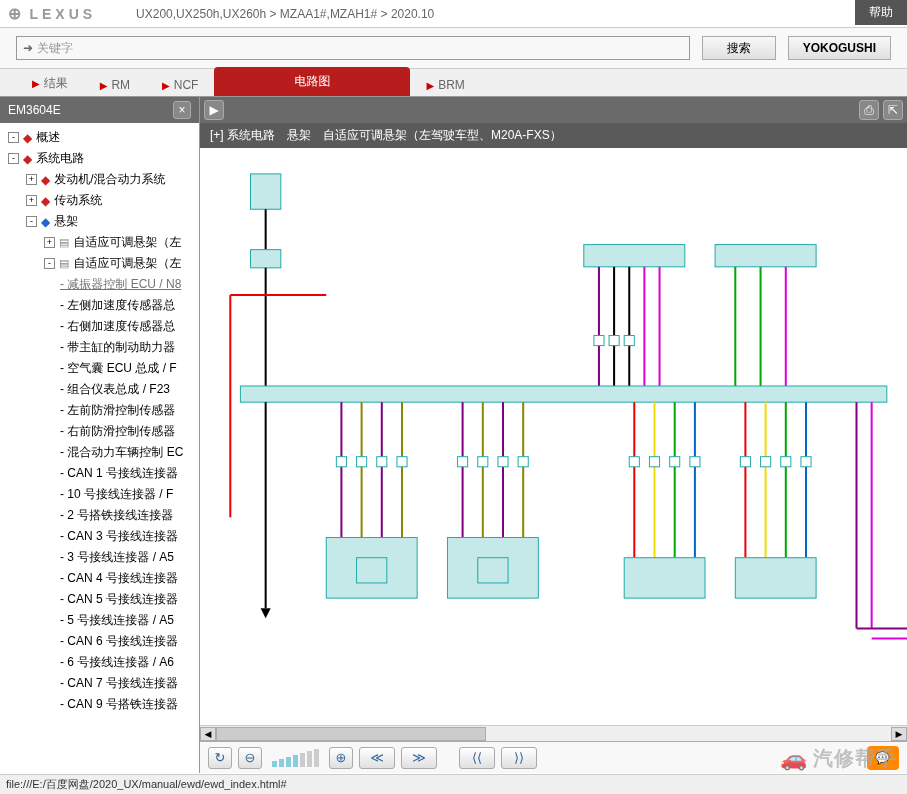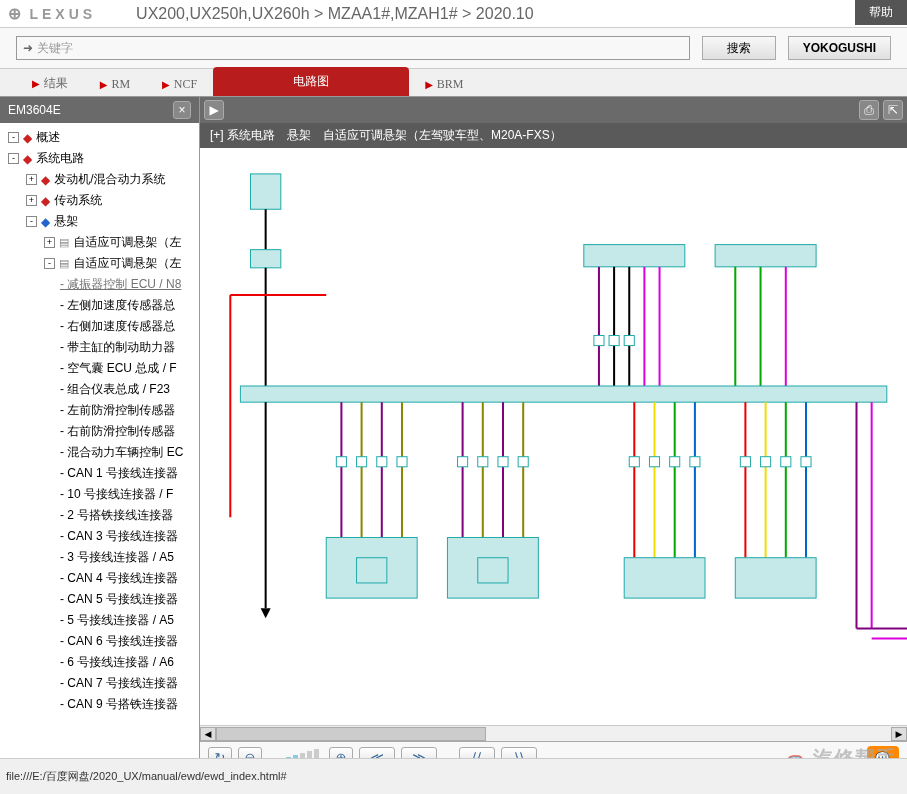--- a/index.html
+++ b/index.html
@@ -2,32 +2,32 @@
 <html><head>
 <meta charset="utf-8">
 <style>
 * { box-sizing: border-box; margin: 0; padding: 0; }
 body { font-family: Arial, "Microsoft YaHei", sans-serif; font-size: 12px; background: #fff; width: 907px; height: 794px; overflow: hidden; position: relative; }
 
 
 .header { height: 28px; background: #fff; display: flex; align-items: center; border-bottom: 1px solid #ccc; padding: 0 8px; }
 .logo { font-size: 14px; letter-spacing: 4px; color: #999; font-weight: bold; margin-right: 40px; }
 .logo-sym { font-size: 16px; color: #999; margin-right: 4px; }
-.breadcrumb { color: #666; font-size: 16px; }
+.breadcrumb { color: #666; font-size: 12px; }
 .help-btn { position: absolute; right: 0; top: 0; background: #555; color: #fff; padding: 4px 14px; font-size: 12px; }
 
 
 .search-bar { padding: 8px 16px; display: flex; gap: 12px; align-items: center; border-bottom: 1px solid #ccc; background: #f8f8f8; }
 .search-input { flex: 1; height: 24px; border: 1px solid #999; padding: 0 6px; font-size: 12px; color: #999; display: flex; align-items: center; }
 .search-arrow { color: #666; margin-right: 4px; }
 .btn { height: 24px; padding: 0 24px; border: 1px solid #aaa; background: linear-gradient(#f8f8f8,#e0e0e0); cursor: pointer; font-size: 12px; }
 .btn.yoko { padding: 0 14px; font-weight: bold; }
 
 
-.tabs { display: flex; height: 28px; background: #f0f0f0; padding-left: 16px; align-items: flex-end; border-bottom: 1px solid #999; font-family: Liberation Serif, serif; }
+.tabs { display: flex; height: 28px; background: #f0f0f0; padding-left: 16px; align-items: flex-end; border-bottom: 1px solid #999; }
 .tab { padding: 4px 16px; color: #666; cursor: pointer; font-size: 12px; }
 .tab .tri { color: #c00; margin-right: 4px; font-size: 10px; }
 .tab.active { background: #b91c1c; color: #fff; padding: 6px 80px; border-radius: 4px 4px 0 0; }
 
 
 .content { display: flex; height: calc(794px - 28px - 42px - 28px - 20px); }
 
 
 .sidebar { width: 200px; background: #fff; border-right: 1px solid #999; display: flex; flex-direction: column; }
 .sb-head { background: #6a6a6a; color: #fff; padding: 4px 8px; display: flex; justify-content: space-between; align-items: center; }
@@ -60,21 +60,21 @@
 .zb { width: 5px; background: #8cd; }
 .chat-icon { margin-left: auto; width: 32px; height: 24px; background: #f80; border-radius: 4px; display: flex; align-items: center; justify-content: center; color: #fff; }
 
 
 .hscroll { height: 16px; background: #eee; border-top: 1px solid #ccc; display: flex; align-items: center; }
 .hs-btn { width: 16px; height: 14px; background: #ddd; border: 1px solid #aaa; display: flex; align-items: center; justify-content: center; font-size: 9px; }
 .hs-track { flex: 1; height: 14px; background: #f0f0f0; position: relative; }
 .hs-thumb { position: absolute; left: 0; width: 40%; height: 100%; background: #ccc; border: 1px solid #aaa; }
 
 
-.status-bar { position: absolute; bottom: 0; left: 0; right: 0; height: 36px; background: #f0f0f0; border-top: 1px solid #ccc; padding: 2px 6px; font-size: 11px; color: #333; display: flex; align-items: center; }
+.status-bar { position: absolute; bottom: 0; left: 0; right: 0; height: 20px; background: #f0f0f0; border-top: 1px solid #ccc; padding: 2px 6px; font-size: 11px; color: #333; display: flex; align-items: center; }
 .watermark { position: absolute; right: 10px; bottom: 22px; font-size: 20px; color: #aaa; font-weight: bold; letter-spacing: 1px; opacity: 0.7; display:flex; align-items:center; gap:4px;}
 .watermark .car { color: #f90; font-size: 22px; }
 
 .spacer { flex: 1; }
 </style>
 </head>
 <body>
 
 <div class="header">
   <span class="logo"><span class="logo-sym">⊕</span><span>LEXUS</span></span>

